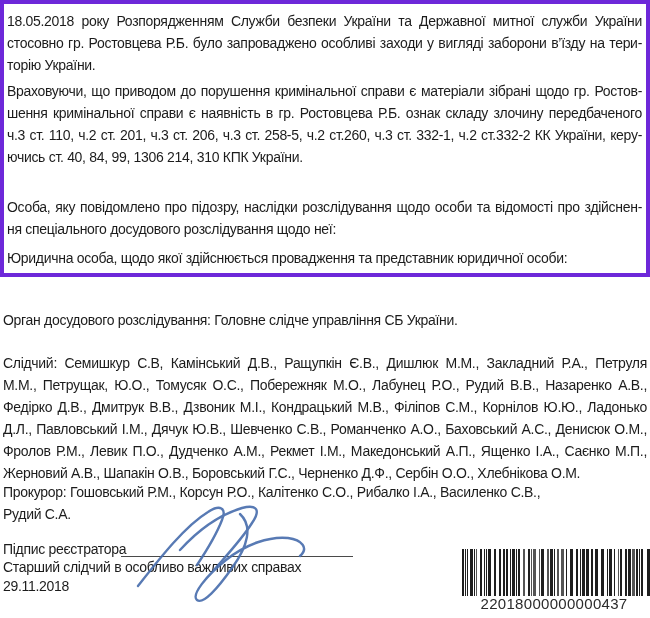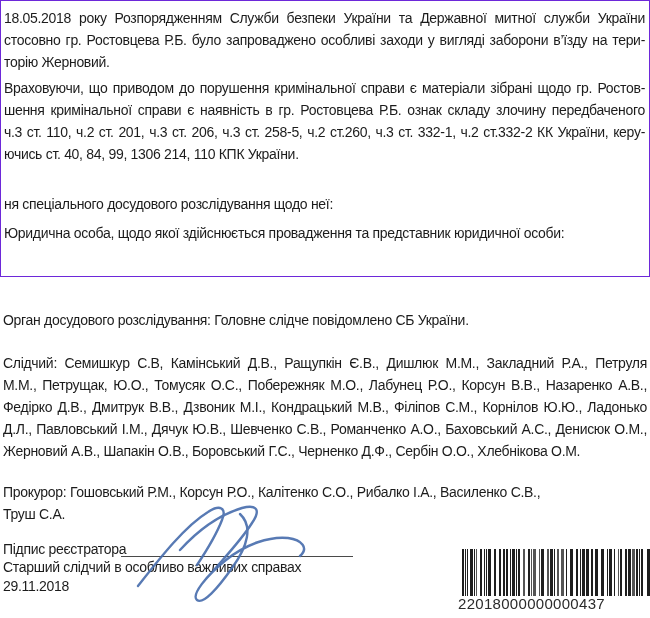--- a/index.html
+++ b/index.html
@@ -3,82 +3,84 @@
 <meta charset="utf-8">
 <style>
   html,body{margin:0;padding:0;background:#fff;}
   .page{
     position:relative;width:650px;height:618px;background:#ffffff;
     font-family:"Liberation Sans",sans-serif;color:#1c1c1c;
     font-size:14px;letter-spacing:-0.3px;line-height:22px;overflow:hidden;
   }
   .topbox{
     position:absolute;left:0;top:0;width:650px;height:277px;
-    border:1px solid #6d28d9;box-sizing:border-box;
+    border:4px solid #6d28d9;box-sizing:border-box;
     padding:6px 4px 0 3px;overflow:hidden;
   }
   .para{margin:0;}
   .mb4{margin-bottom:4px;}
   .mb11{margin-bottom:28px;}
   .mb7{margin-bottom:7px;}
   .j{text-align:justify;text-align-last:justify;}
   .organ{position:absolute;left:3px;top:309px;right:3px;}
   .inv{position:absolute;left:3px;top:352px;right:3px;}
   .pros{position:absolute;left:3px;top:481px;right:3px;}
   .sig-label{position:absolute;left:3px;top:538px;z-index:2;}
   .sig-rule{position:absolute;left:121px;top:542px;width:232px;height:14px;
     border-bottom:1.5px solid #4a4a4a;z-index:1;}
   .sig-title{position:absolute;left:3px;top:556px;z-index:2;}
   .sig-date{position:absolute;left:3px;top:575px;z-index:2;}
   .sig-scribble{position:absolute;left:130px;top:498px;width:235px;height:112px;z-index:3;}
   .barcode{position:absolute;left:462px;top:549px;width:188px;height:47px;}
   .barcode svg{display:block;width:188px;height:47px;}
   .barcode-number{
-    position:absolute;left:458px;top:595px;width:192px;text-align:left;
+    position:absolute;left:458px;top:595px;width:192px;text-align:center;
     font-size:15px;letter-spacing:0.3px;line-height:18px;color:#2b2b2b;
   }
 </style>
 </head>
 <body>
 
 <div class="page">
 
   <div class="topbox">
     <div class="para mb4">
       <div class="j">18.05.2018 року Розпорядженням Служби безпеки України та Державної митної служби України</div>
       <div class="j">стосовно гр. Ростовцева Р.Б. було запроваджено особливі заходи у вигляді заборони в’їзду на тери-</div>
-      <div>торію Жерновий.</div>
+      <div>торію України.</div>
     </div>
     <div class="para mb11">
       <div class="j">Враховуючи, що приводом до порушення кримінальної справи є матеріали зібрані щодо гр. Ростов-</div>
       <div class="j">шення кримінальної справи є наявність в гр. Ростовцева Р.Б. ознак складу злочину передбаченого</div>
       <div class="j">ч.3 ст. 110, ч.2 ст. 201, ч.3 ст. 206, ч.3 ст. 258-5, ч.2 ст.260, ч.3 ст. 332-1, ч.2 ст.332-2 КК України, керу-</div>
-      <div>ючись ст. 40, 84, 99, 1306 214, 110 КПК України.</div>
+      <div>ючись ст. 40, 84, 99, 1306 214, 310 КПК України.</div>
     </div>
     <div class="para mb7">
+      <div class="j">Особа, яку повідомлено про підозру, наслідки розслідування щодо особи та відомості про здійснен-</div>
       <div>ня спеціального досудового розслідування щодо неї:</div>
     </div>
     <div class="para">
       <div>Юридична особа, щодо якої здійснюється провадження та представник юридичної особи:</div>
     </div>
   </div>
 
-  <div class="organ">Орган досудового розслідування: Головне слідче повідомлено СБ України.</div>
+  <div class="organ">Орган досудового розслідування: Головне слідче управління СБ України.</div>
 
   <div class="inv">
     <div class="j">Слідчий: Семишкур С.В, Камінський Д.В., Ращупкін Є.В., Дишлюк М.М., Закладний Р.А., Петруля</div>
-    <div class="j">М.М., Петрущак, Ю.О., Томусяк О.С., Побережняк М.О., Лабунец Р.О., Корсун В.В., Назаренко А.В.,</div>
+    <div class="j">М.М., Петрущак, Ю.О., Томусяк О.С., Побережняк М.О., Лабунец Р.О., Рудий В.В., Назаренко А.В.,</div>
     <div class="j">Федірко Д.В., Дмитрук В.В., Дзвоник М.І., Кондрацький М.В., Філіпов С.М., Корнілов Ю.Ю., Ладонько</div>
     <div class="j">Д.Л., Павловський І.М., Дячук Ю.В., Шевченко С.В., Романченко А.О., Баховський А.С., Денисюк О.М.,</div>
+    <div class="j">Фролов Р.М., Левик П.О., Дудченко А.М., Рекмет І.М., Македонський А.П., Ященко І.А., Саєнко М.П.,</div>
     <div>Жерновий А.В., Шапакін О.В., Боровський Г.С., Черненко Д.Ф., Сербін О.О., Хлебнікова О.М.</div>
   </div>
 
   <div class="pros">
     <div>Прокурор: Гошовський Р.М., Корсун Р.О., Калітенко С.О., Рибалко І.А., Василенко С.В.,</div>
-    <div>Труш С.А.</div>
+    <div>Рудий С.А.</div>
   </div>
 
   <div class="sig-label">Підпис реєстратора</div>
   <div class="sig-rule"></div>
   <div class="sig-title">Старший слідчий в особливо важливих справах</div>
   <div class="sig-date">29.11.2018</div>
 
   <div class="sig-scribble">
     <svg viewBox="0 0 235 112" xmlns="http://www.w3.org/2000/svg">
       <g fill="none" stroke="#4a6fae" stroke-width="2.4" stroke-linecap="round" opacity="0.92">

